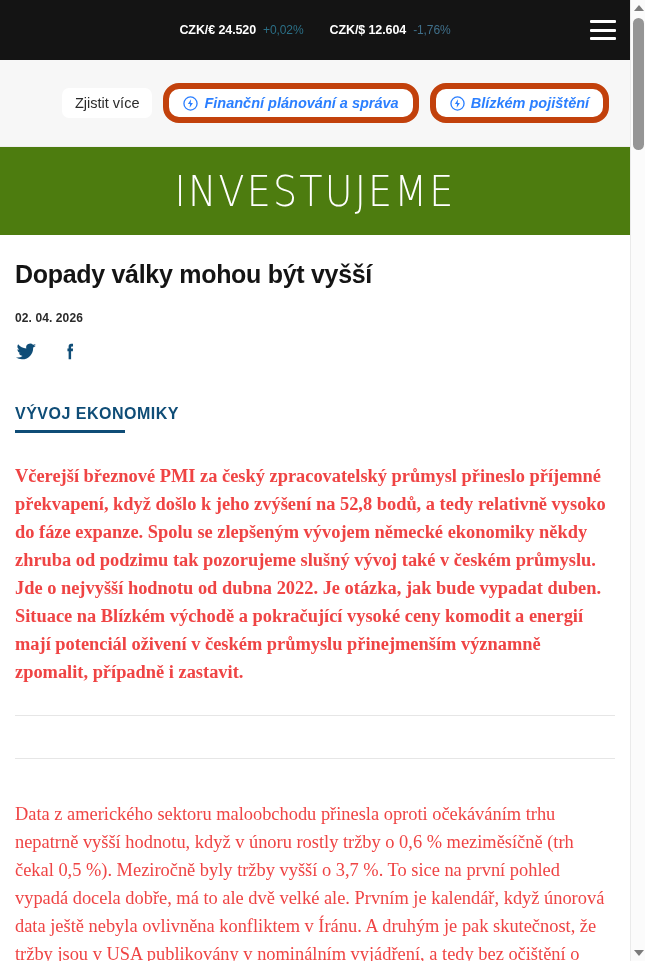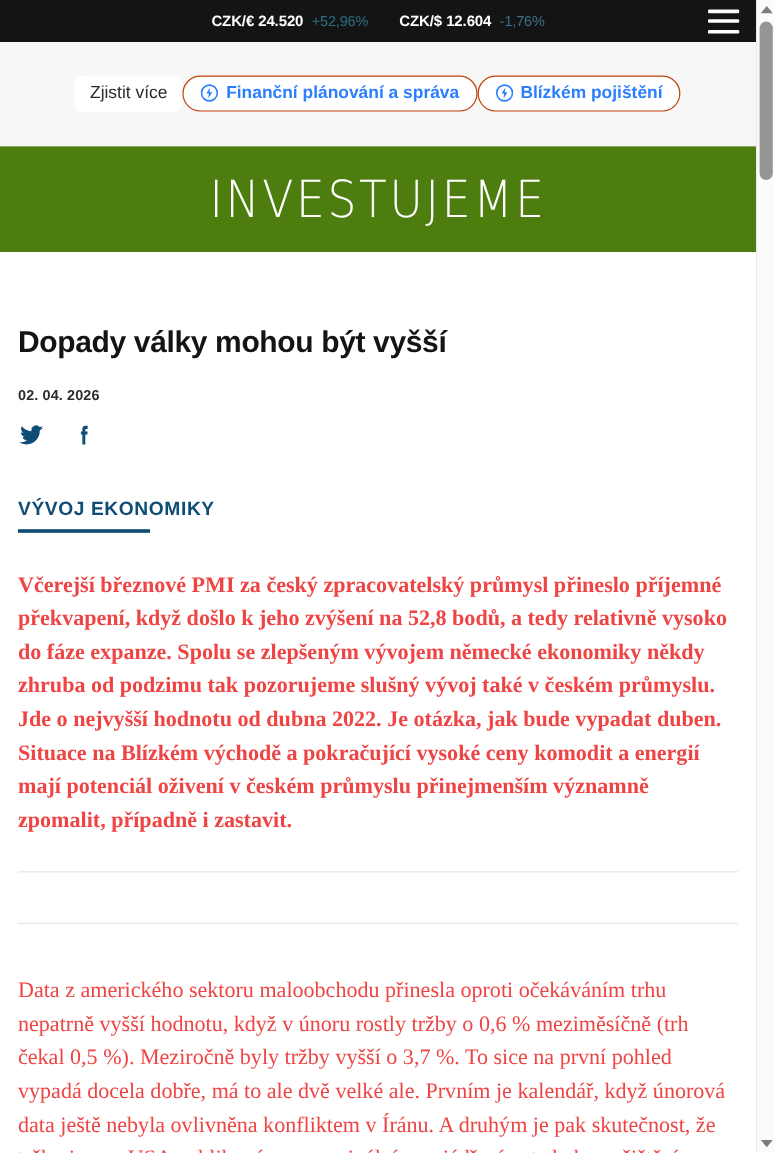--- a/index.html
+++ b/index.html
@@ -12,21 +12,21 @@
   .viewport {
     position:relative;
     width:645px; height:961px;
     overflow:hidden;
     background:#ffffff;
   }
   .page { width:630px; height:961px; position:relative; overflow:hidden; }
 
   
   .ticker {
-    height:35px;
+    height:60px;
     background:#141414;
     display:flex;
     align-items:center;
     justify-content:center;
     position:relative;
   }
   .ticker-items { display:flex; align-items:center; gap:26px; }
   .ticker-item {
     display:flex; align-items:baseline; gap:7px;
     font-size:12.5px;
@@ -44,42 +44,44 @@
   }
   .hamburger span { display:block; height:3px; background:#ffffff; border-radius:1px; }
 
   
   .chips-row {
     height:87px;
     background:#f7f7f7;
     display:flex;
     align-items:center;
     padding-left:62px;
+    gap:11px;
     border-bottom:1px solid #efefef;
   }
   .chip-plain {
     background:#ffffff;
     color:#2b2b2b;
     font-size:14.5px;
     padding:7px 13px;
     border-radius:7px;
     white-space:nowrap;
     cursor:pointer;
   }
   .chip-link {
-    display:flex; align-items:flex-start; gap:6px;
-    background:#ffffff;
-    border:1px solid #c2410c;
+    display:flex; align-items:flex-end; gap:6px;
+    background:#ffffff;
+    border:6px solid #c2410c;
     border-radius:16px;
     padding:6px 14px;
     color:#2b7fff;
     font-size:14.5px;
     font-weight:700;
     white-space:nowrap;
     cursor:pointer;
+    font-style:italic;
   }
   .bolt-icon { width:15px; height:15px; flex:none; display:block; }
 
   
   .brand {
     height:88px;
     background:#4d7c0f;
     display:flex;
     align-items:center;
     justify-content:center;
@@ -89,21 +91,21 @@
     font-size:38px;
     letter-spacing:2.2px;
     font-weight:300;
     font-family:"DejaVu Sans", sans-serif;
     transform:scaleY(1.12);
   }
 
   
   .article { padding:0 15px; }
   .article-title {
-    margin-top:60px;
+    margin-top:24px;
     font-size:25px;
     font-weight:700;
     color:#141414;
     letter-spacing:-0.3px;
     line-height:1.2;
   }
   .article-date {
     margin-top:22px;
     font-size:12px;
     font-weight:700;
@@ -175,21 +177,21 @@
 </head>
 <body>
 
 <div class="viewport">
   <div class="page">
 
     <div class="ticker">
       <div class="ticker-items">
         <div class="ticker-item">
           <span class="ticker-pair">CZK/€ 24.520</span>
-          <span class="ticker-chg up">+52,96%</span>
+          <span class="ticker-chg up">+0,02%</span>
         </div>
         <div class="ticker-item">
           <span class="ticker-pair">CZK/$ 12.604</span>
           <span class="ticker-chg down">-1,76%</span>
         </div>
       </div>
       <div class="hamburger">
         <span></span>
         <span></span>
         <span></span>

